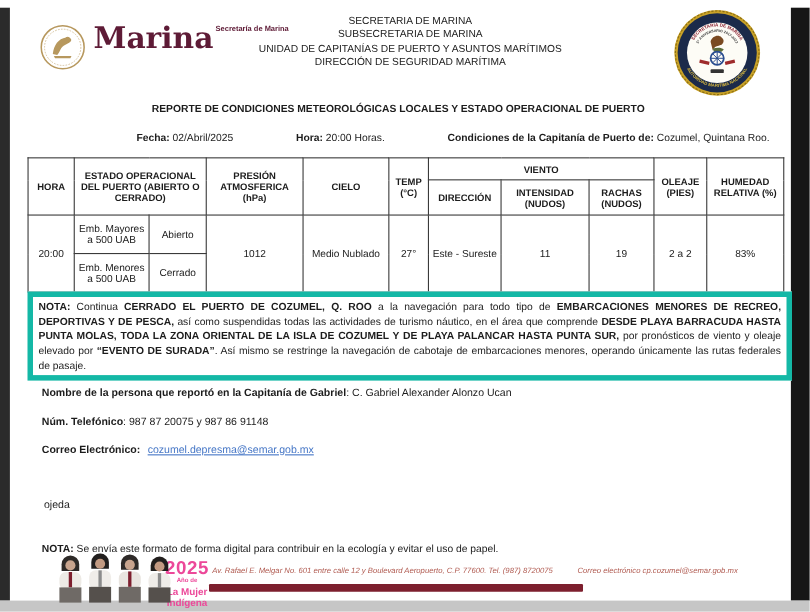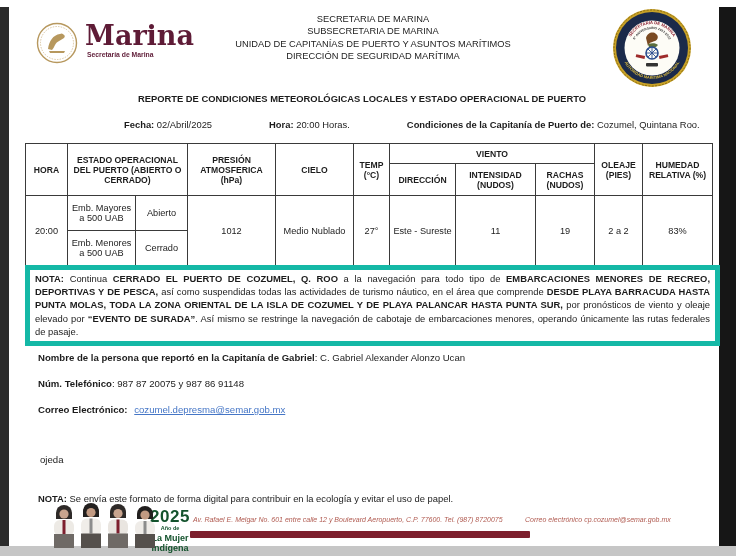--- a/index.html
+++ b/index.html
@@ -6,21 +6,21 @@
   body{width:736px;height:556px;overflow:hidden;background:#ffffff;
        font-family:"Liberation Sans",sans-serif;color:#1c1c1c;}
   .screen{position:relative;width:736px;height:556px;background:#ffffff;}
   
   .edge-left{position:absolute;left:0;top:7px;width:9px;height:539px;background:#2b2b2b;}
   .edge-right{position:absolute;right:0;top:7px;width:17px;height:539px;background:#161616;}
   .edge-bottom{position:absolute;left:0;top:546px;width:736px;height:10px;background:#c6c6c6;}
 
   
   .logo-wrap{position:absolute;left:36px;top:22px;display:flex;align-items:flex-start;gap:7px;}
-  .logo-text{display:flex;flex-direction:column;}
+  .logo-text{display:flex;flex-direction:row;}
   .logo-brand{font-family:"DejaVu Serif",serif;font-weight:bold;font-size:27px;line-height:28px;color:#5e1b36;}
   .logo-sub{font-size:6.8px;font-weight:bold;color:#5e1b36;margin-top:1px;margin-left:2px;}
   .org-block{position:absolute;left:155px;top:13px;width:436px;text-align:center;
              font-size:9.3px;line-height:12.3px;color:#222;}
   .seal{position:absolute;left:612px;top:8px;width:80px;height:80px;}
 
   .title{position:absolute;left:12px;top:93px;width:700px;text-align:center;
          font-size:9.4px;font-weight:bold;}
 
   .meta{position:absolute;left:84px;top:119px;font-size:9.4px;display:flex;gap:17px;white-space:nowrap;}
@@ -40,21 +40,21 @@
 
   .line{position:absolute;left:38px;font-size:9.6px;white-space:nowrap;}
   .line-nombre{top:352px;} .line-tel{top:378px;} .line-correo{top:404px;}
   .email-link{color:#4576c6;text-decoration:underline;cursor:pointer;margin-left:4px;}
   .firma{position:absolute;left:40px;top:454px;font-size:9.6px;}
   .bottom-nota{position:absolute;left:38px;top:493px;font-size:9.4px;white-space:nowrap;z-index:1;}
 
   
   .women{position:absolute;left:50px;top:503px;width:112px;height:45px;z-index:3;}
   .year-block{position:absolute;left:146px;top:508px;width:48px;text-align:center;
-              color:#14532d;line-height:1;z-index:2;}
+              color:#ec4899;line-height:1;z-index:2;}
   .year-big{font-size:17px;font-weight:bold;letter-spacing:0.5px;}
   .year-cap{font-size:5.5px;font-weight:bold;margin-top:1px;}
   .year-l2{font-size:9px;font-weight:bold;margin-top:2px;}
   .year-l3{font-size:9px;font-weight:bold;margin-top:1px;}
   .address{position:absolute;left:193px;top:516px;font-size:7px;font-style:italic;
            color:#b05a50;white-space:nowrap;}
   .footer-email{position:absolute;left:525px;top:516px;font-size:7px;font-style:italic;
            color:#b05a50;white-space:nowrap;}
   .red-bar{position:absolute;left:190px;top:531px;width:340px;height:7px;background:#7d1f2e;border-radius:1px;}
 </style>

